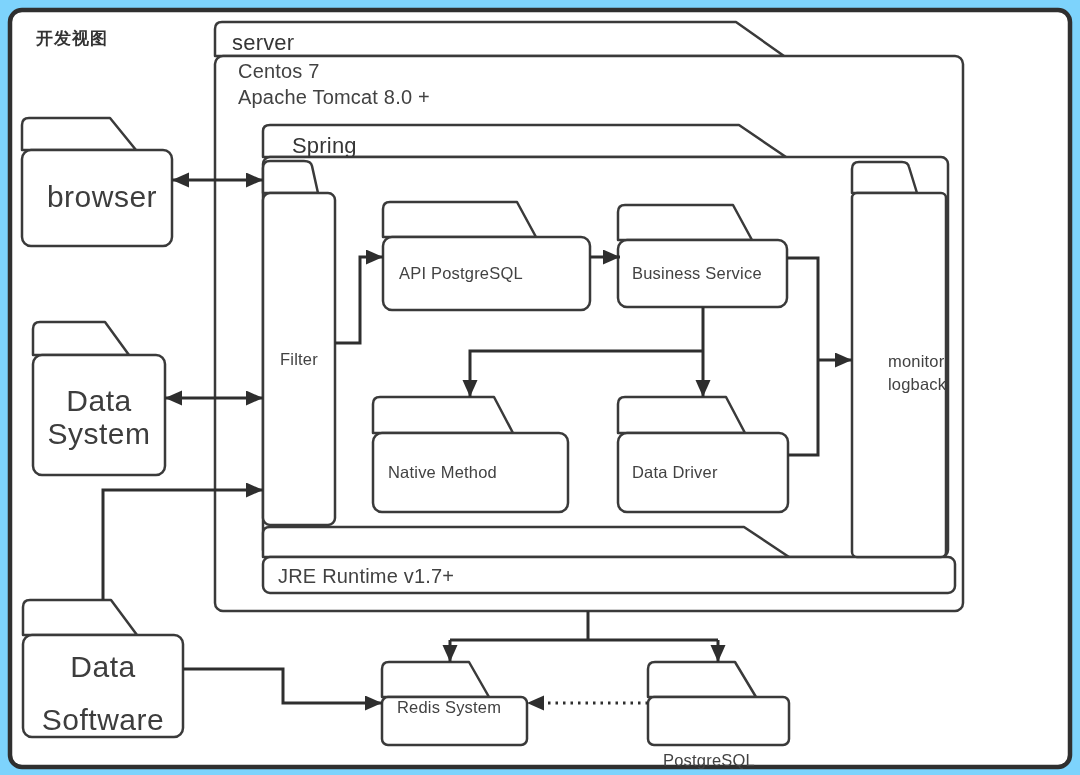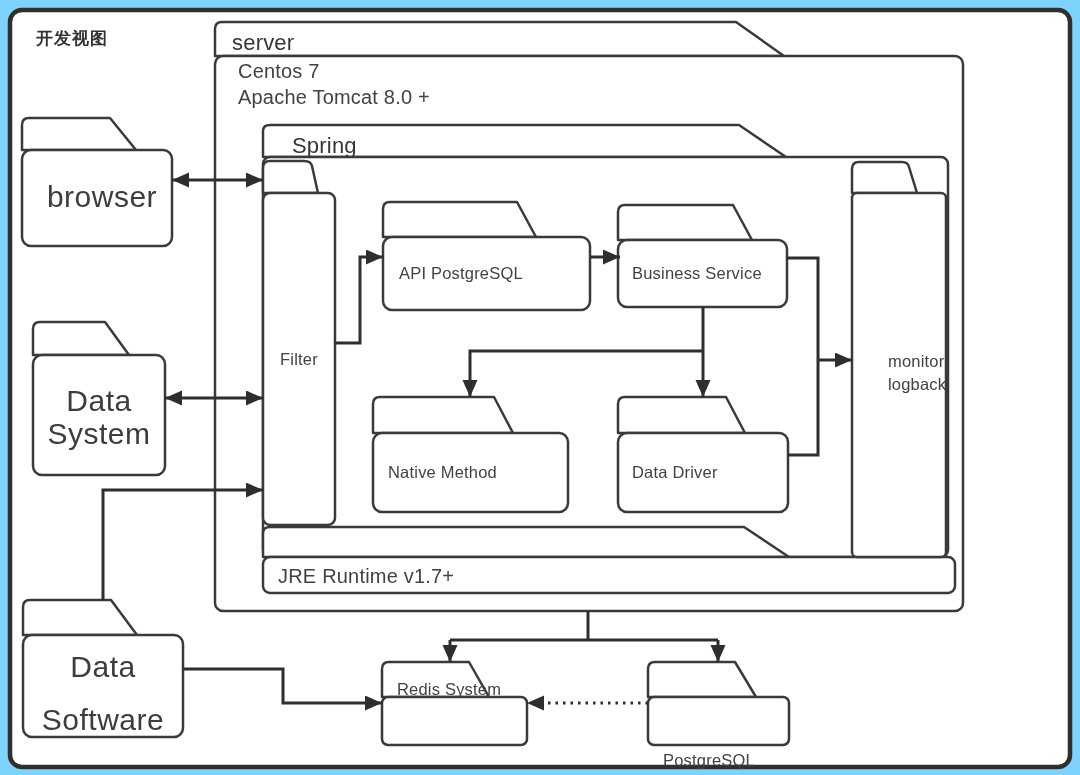--- a/index.html
+++ b/index.html
@@ -115,16 +115,16 @@
   <div class="lbl lbl-env" style="left:278px;top:563px;">JRE Runtime v1.7+</div>
 
   <div class="lbl lbl-lg" style="left:22px;top:180px;width:160px;">browser</div>
 
   <div class="lbl lbl-lg" style="left:33px;top:384px;width:132px;">Data</div>
   <div class="lbl lbl-lg" style="left:33px;top:417px;width:132px;">System</div>
 
   <div class="lbl lbl-lg" style="left:23px;top:650px;width:160px;">Data</div>
   <div class="lbl lbl-lg" style="left:23px;top:683px;width:160px;margin-top:20px;">Software</div>
 
-  <div class="lbl lbl-md" style="left:397px;top:680px;text-align:center;">Redis System</div>
+  <div class="lbl lbl-md" style="left:397px;top:698px;text-align:center;">Redis System</div>
   <div class="lbl lbl-md" style="left:663px;top:711px;margin-top:40px;">PostgreSQL</div>
 
 </div>
 
 </body></html>

